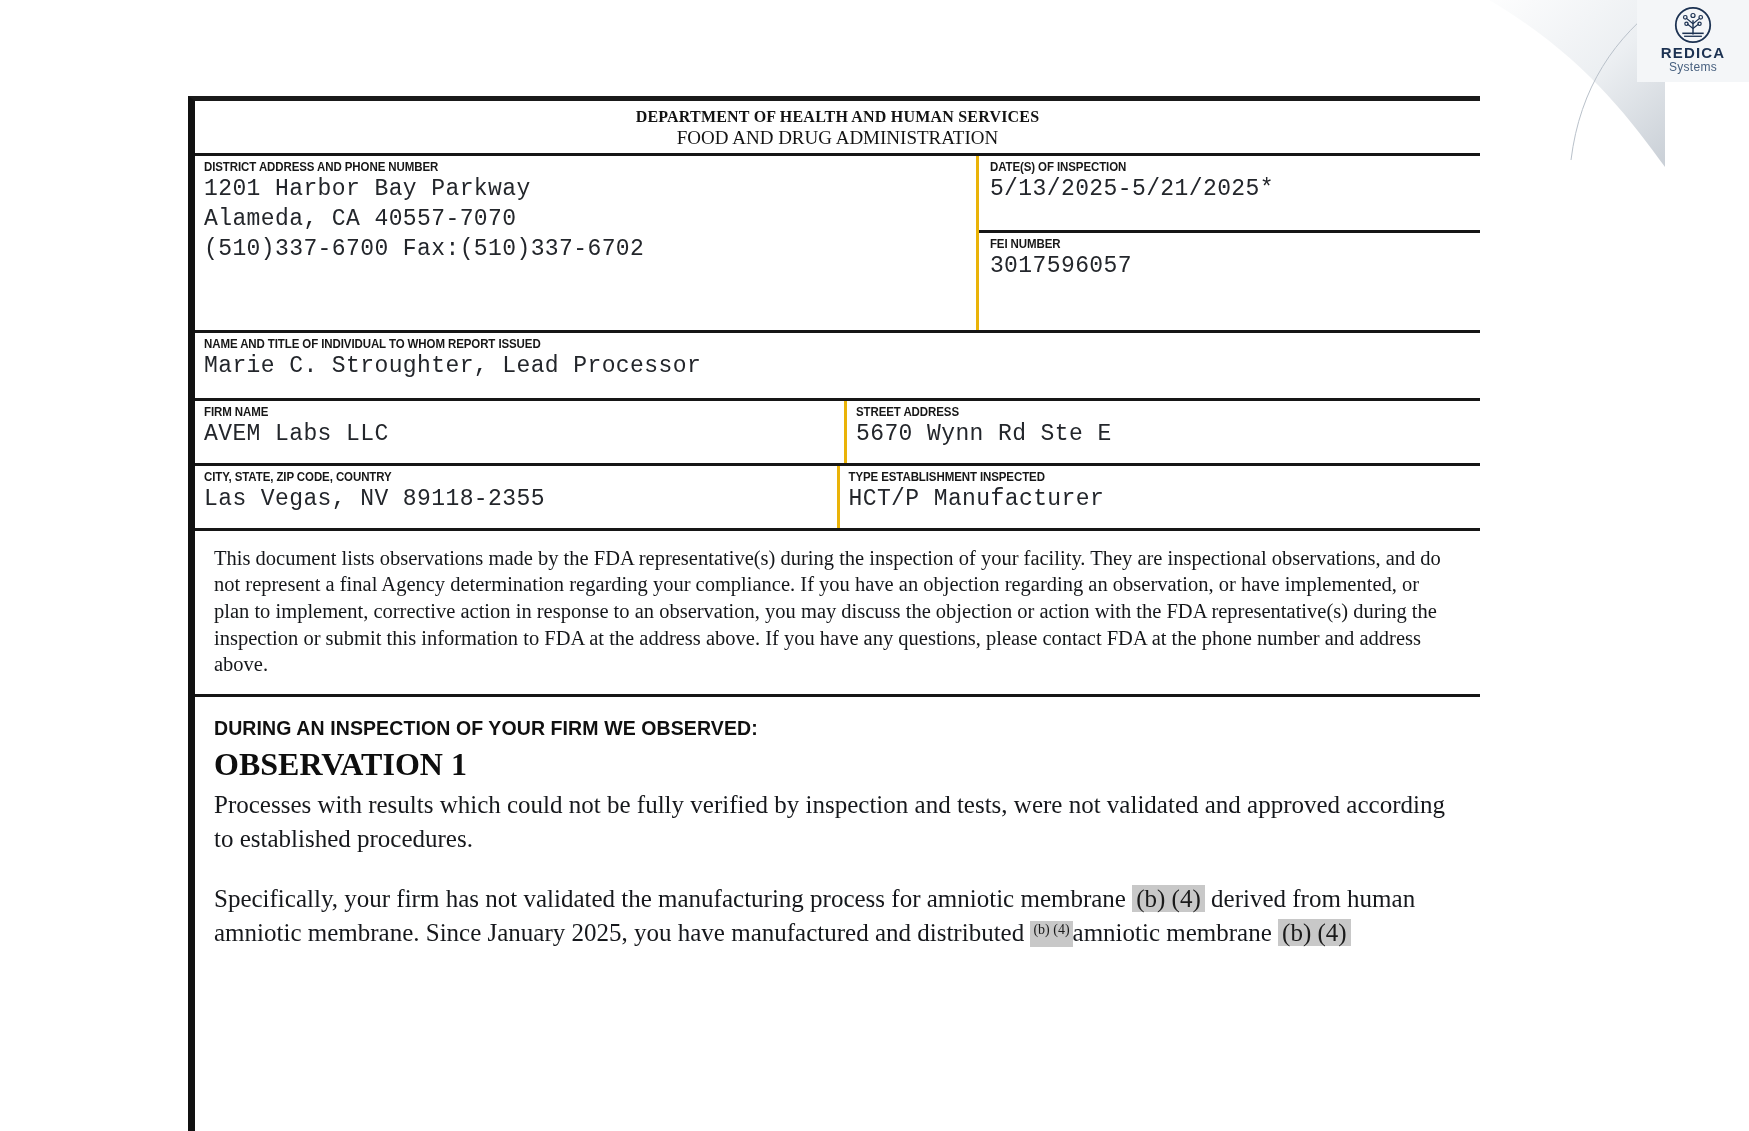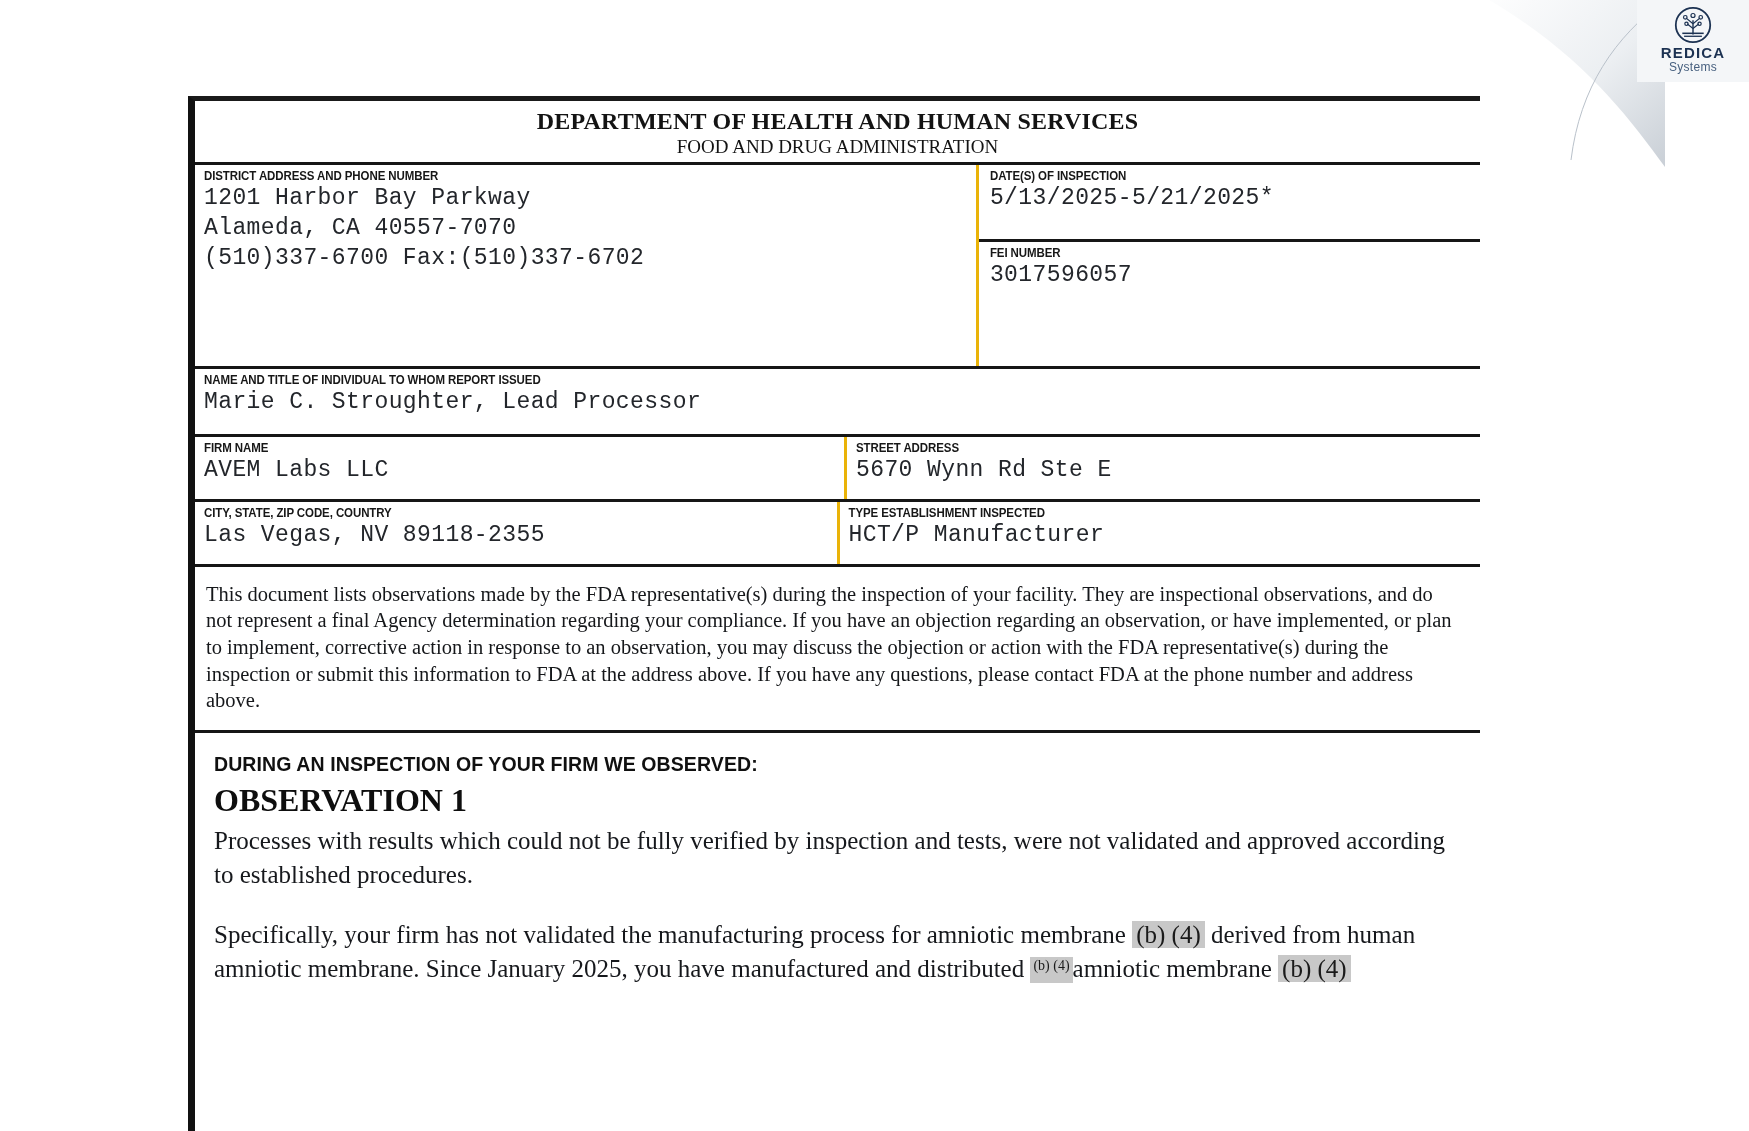--- a/index.html
+++ b/index.html
@@ -83,21 +83,21 @@
 
   
   .doc-title-wrap {
     text-align: center;
     padding-top: 7px;
     padding-bottom: 4px;
   }
   .doc-title {
     font-family: "Liberation Serif", serif;
     font-weight: bold;
-    font-size: 24px;
+    font-size: 16px;
     letter-spacing: .2px;
     color: #131313;
     line-height: 1.12;
   }
   .doc-subtitle {
     font-family: "Liberation Serif", serif;
     font-size: 19px;
     color: #131313;
     line-height: 1.15;
     margin-top: 1px;
@@ -135,21 +135,21 @@
     font-size: 23px;
     color: #23262b;
     line-height: 1.30;
     letter-spacing: .4px;
     white-space: pre;
     margin-top: 3px;
   }
 
   
   .intro-block {
-    padding: 14px 26px 16px 11px;
+    padding: 14px 26px 16px 19px;
   }
   .intro-text {
     font-family: "Liberation Serif", serif;
     font-size: 20.5px;
     line-height: 1.30;
     color: #15171a;
     text-align: left;
   }
 
   .obs-block {
@@ -228,21 +228,21 @@
 
 <div id="form-sheet">
  <div id="form-inner">
 
   <div class="doc-title-wrap">
     <div class="doc-title">DEPARTMENT OF HEALTH AND HUMAN SERVICES</div>
     <div class="doc-subtitle">FOOD AND DRUG ADMINISTRATION</div>
   </div>
 
   <div class="rule"></div>
-  <div class="row" style="height:201px;gap:30px;">
+  <div class="row" style="height:174px;gap:30px;">
     <div class="cell" style="width:773px;">
       <div class="field-label">DISTRICT ADDRESS AND PHONE NUMBER</div>
       <div class="field-value">1201 Harbor Bay Parkway</div>
       <div class="field-value" style="margin-top:0;">Alameda, CA 40557-7070</div>
       <div class="field-value" style="margin-top:0;">(510)337-6700 Fax:(510)337-6702</div>
     </div>
     <div class="cell vdiv" style="width:519px;padding:0;">
       <div style="padding:4px 0 0 11px;height:52px;box-sizing:border-box;">
         <div class="field-label">DATE(S) OF INSPECTION</div>
         <div class="field-value">5/13/2025-5/21/2025*</div>

